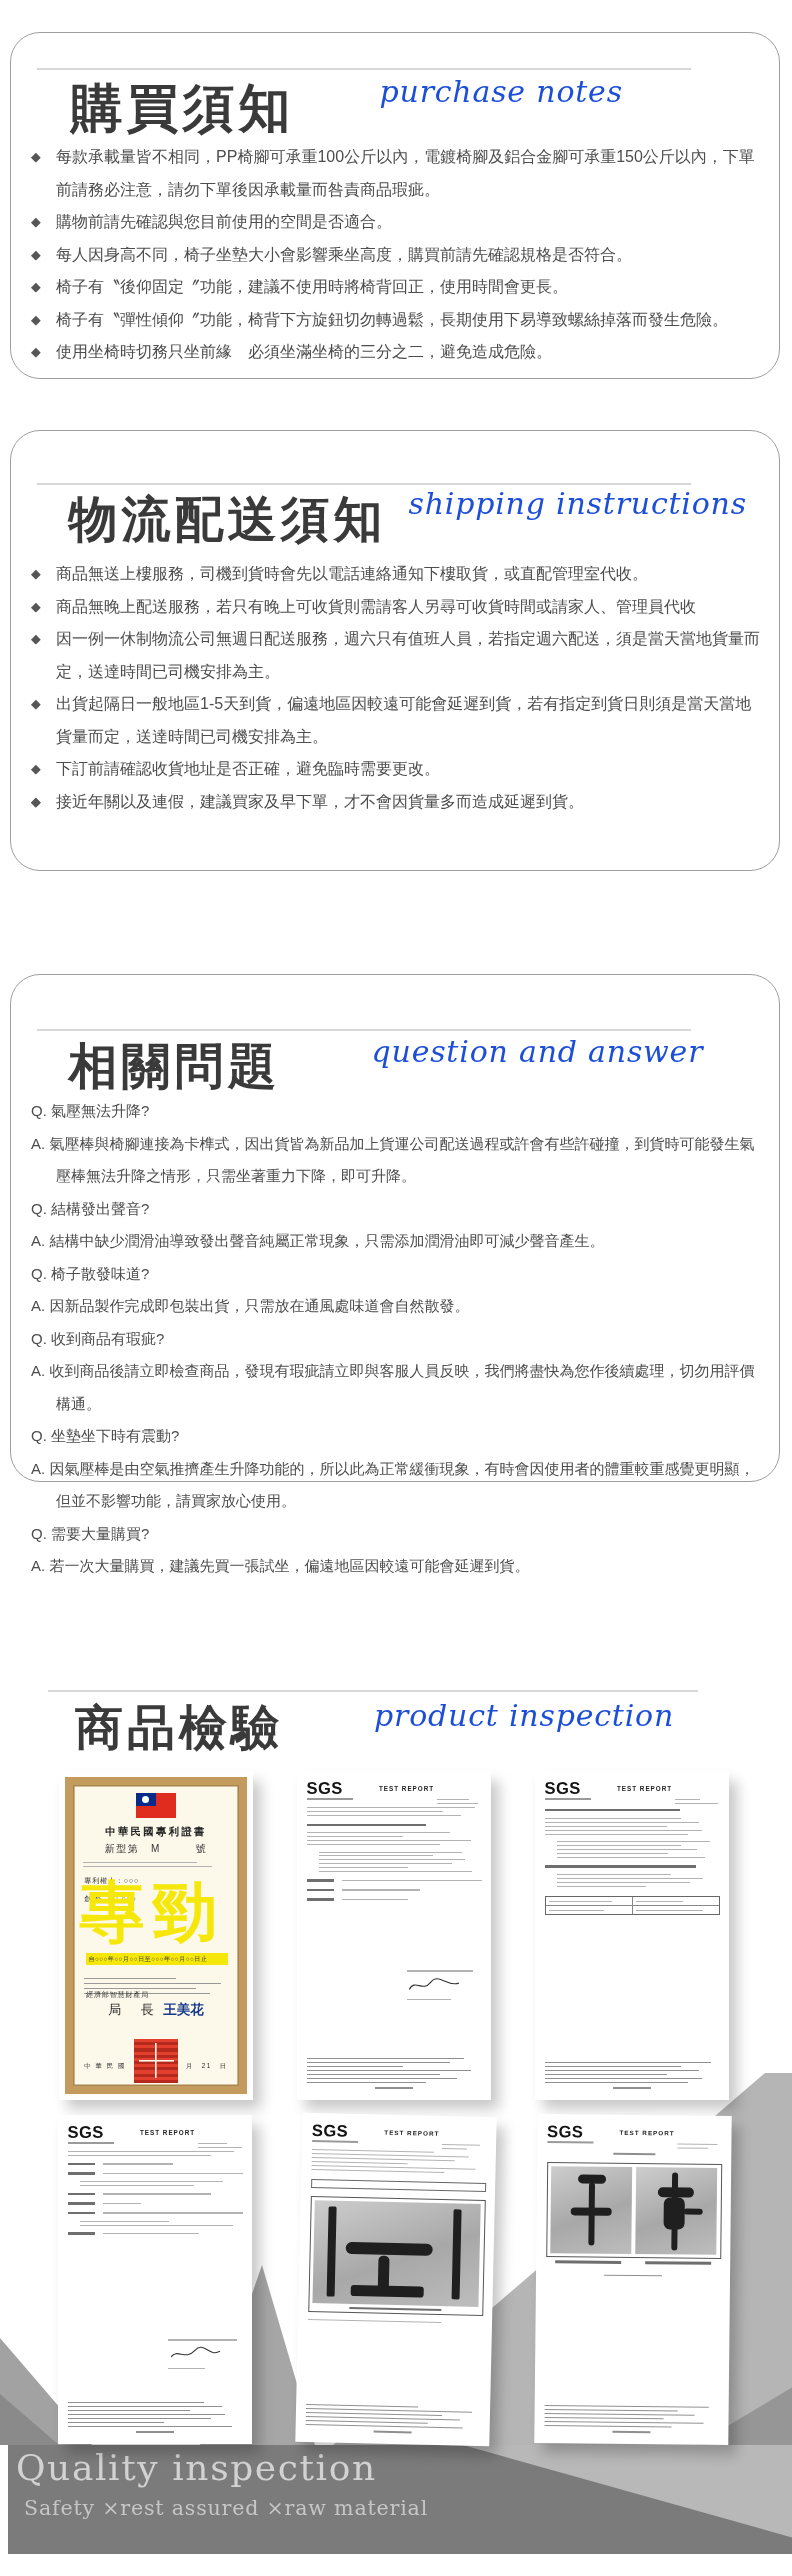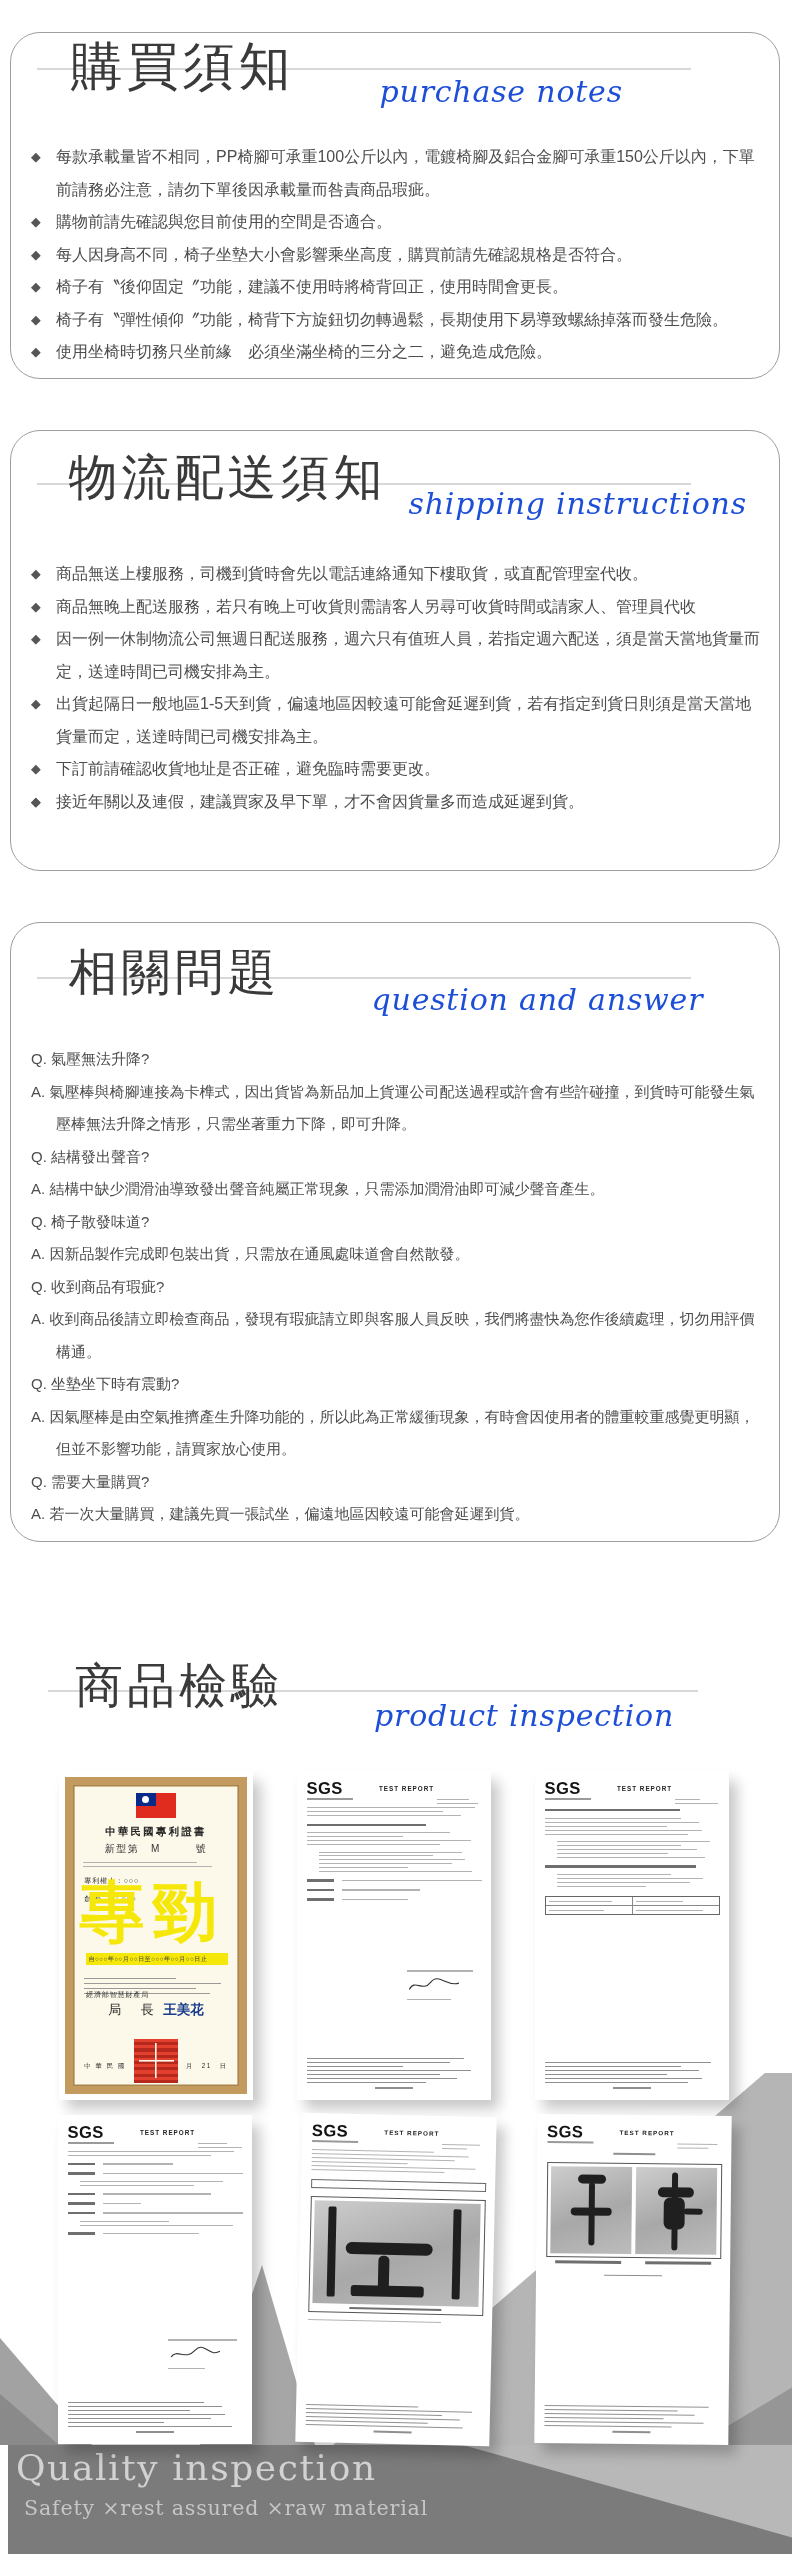--- a/index.html
+++ b/index.html
@@ -3,23 +3,23 @@
 <meta charset="utf-8">
 <style>
   html,body{margin:0;padding:0;background:#fff;}
   #page{position:relative;width:793px;height:2576px;background:#fff;overflow:hidden;
         font-family:"Liberation Sans",sans-serif;color:#4d4d4d;}
 
   
   .box{position:absolute;left:9.5px;width:770px;border:1.6px solid #9e9e9e;border-radius:30px;background:#fff;box-sizing:border-box;}
   #box-purchase{top:32px;height:347px;}
   #box-shipping{top:430px;height:441px;}
-  #box-qa{top:922px;height:620px;}
-
-  .title-zh{position:absolute;font-weight:400;color:#3a3a3a;letter-spacing:4px;line-height:1.05;z-index:2;white-space:nowrap;}
+  #box-qa{top:974px;height:508px;}
+
+  .title-zh{position:absolute;font-weight:700;color:#3a3a3a;letter-spacing:4px;line-height:1.05;z-index:2;white-space:nowrap;margin-top:42px;}
   .title-en{position:absolute;font-family:"DejaVu Serif",serif;font-style:italic;color:#1d4ed8;letter-spacing:0.8px;z-index:2;white-space:nowrap;}
   .hline{position:absolute;height:1.6px;background:#d8d8d8;z-index:1;}
 
   .blist{position:absolute;left:20.6px;width:729px;}
   .bullet{position:relative;padding-left:25px;font-size:16px;line-height:32.5px;color:#4d4d4d;}
   .bullet .dm{position:absolute;left:0;top:0;font-size:12.7px;color:#565656;}
   .qrow{padding-left:25px;text-indent:-25px;font-size:15px;line-height:32.5px;color:#4d4d4d;}
 
   
   .bgpoly{position:absolute;left:0;top:0;width:793px;height:2576px;z-index:0;pointer-events:none;}

